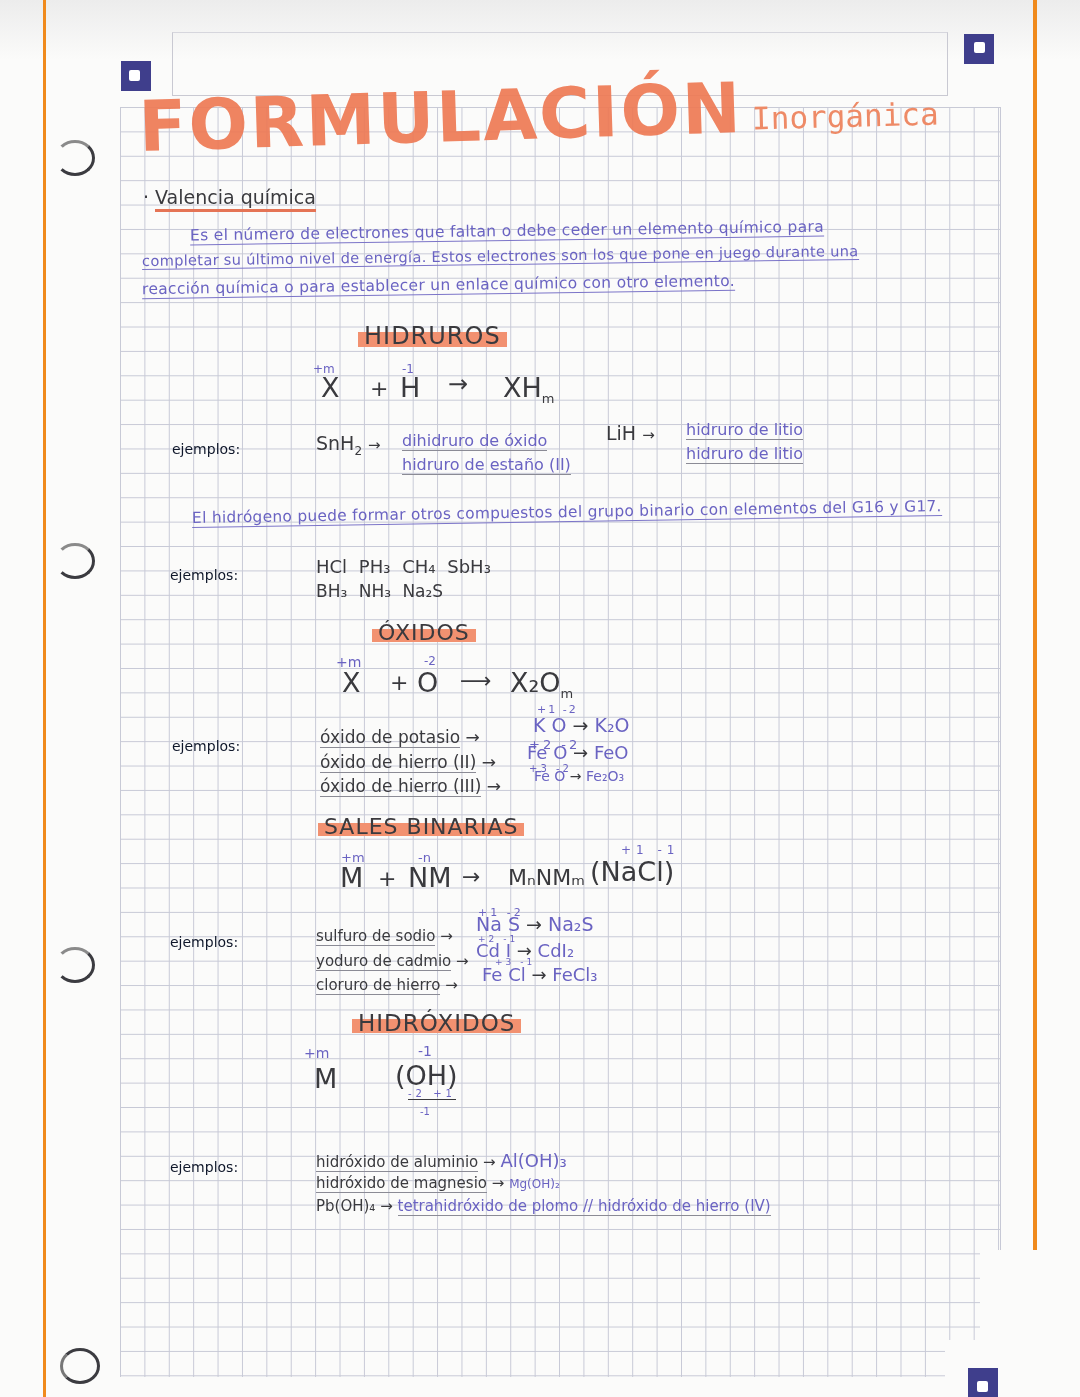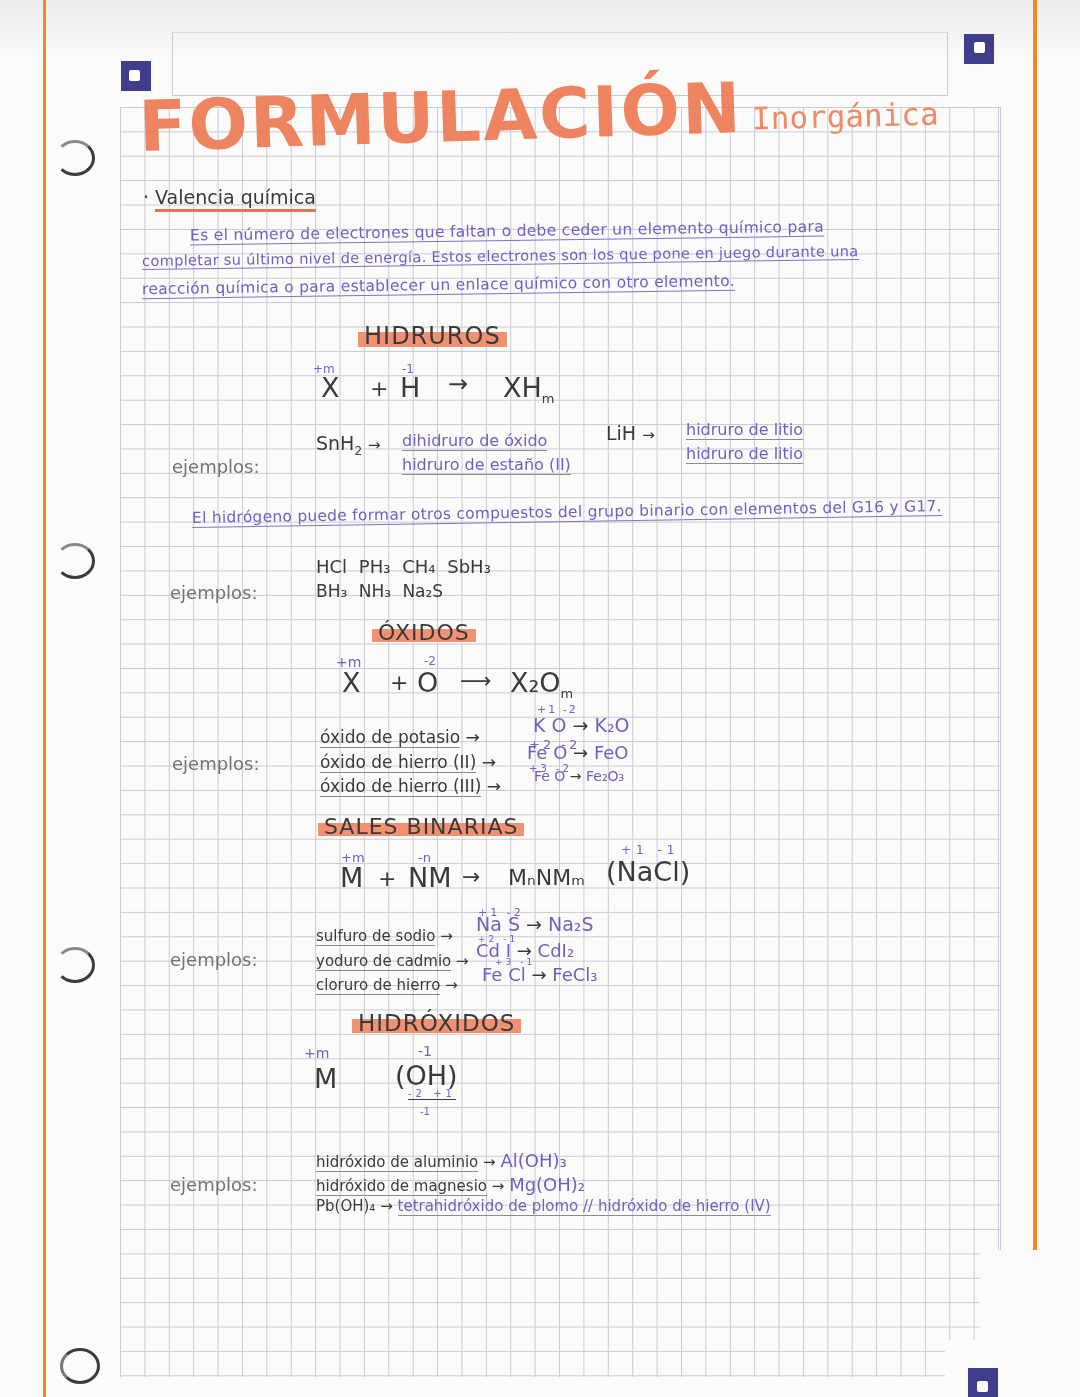--- a/index.html
+++ b/index.html
@@ -51,21 +51,21 @@
 
   .para { font-size:15.5px; color:#6a63c2; letter-spacing:0.3px; }
   .para-line { border-bottom:1px solid #7b74c8; padding-bottom:0px; }
 
   .sec-title { font-size:24px; color:#3a3a3e; letter-spacing:1px; }
   .sec-title .hl { background:linear-gradient(transparent 35%, #f29170 35%, #f29170 88%, transparent 88%); padding:0 6px; }
 
   .eq { font-size:27px; color:#3a3a3e; }
   .ox-num { font-size:12px; color:#6a63c2; position:absolute; }
 
-  .ex-label { font-size:18px; color:#737373;margin-top:15px; }
+  .ex-label { font-size:14px; color:#0f172a; }
   .ex-line { font-size:17px; color:#3a3a3e; }
   .ex-line .p { color:#6a63c2; }
   .u-line { border-bottom:1px solid #8b8b95; }
 </style>
 </head>
 <body>
 
 <div class="page-shadow"></div>
 <div class="margin-line-left"></div>
 <div class="margin-line-right"></div>
@@ -158,21 +158,21 @@
 
 <div>
   <span class="ox-num" style="left:341px; top:850px; font-size:13px;">+m</span>
   <span class="hw eq" style="left:340px; top:862px;">M</span>
   <span class="hw eq" style="left:378px; top:866px; font-size:22px;">+</span>
   <span class="ox-num" style="left:418px; top:850px; font-size:13px;">-n</span>
   <span class="hw eq" style="left:408px; top:862px;">NM</span>
   <span class="hw eq" style="left:462px; top:864px; font-size:22px;">→</span>
   <span class="hw eq" style="left:508px; top:865px; font-size:22px;">MₙNMₘ</span>
   <span class="ox-num" style="left:621px; top:843px; font-size:12px; letter-spacing:5px;">+1 -1</span>
-  <span class="hw eq" style="left:606px; top:856px;">(NaCl)</span>
+  <span class="hw eq" style="left:590px; top:856px;">(NaCl)</span>
 </div>
 
 <div class="hw ex-label" style="left:170px; top:934px;">ejemplos:</div>
 
 <div class="hw ex-line" style="left:316px; top:927px; font-size:15px;"><span class="u-line">sulfuro de sodio</span> <span>→</span></div>
 <span class="ox-num" style="left:478px; top:906px; font-size:11px; letter-spacing:3px;">+1 -2</span>
 <div class="hw ex-line" style="left:476px; top:913px; font-size:19px;"><span class="p">Na S</span> <span>→</span> <span class="p">Na₂S</span></div>
 
 <div class="hw ex-line" style="left:316px; top:952px; font-size:15px;"><span class="u-line">yoduro de cadmio</span> <span>→</span></div>
 <span class="ox-num" style="left:478px; top:934px; font-size:9px; letter-spacing:3px;">+2 -1</span>
@@ -189,14 +189,14 @@
   <span class="hw eq" style="left:314px; top:1063px;">M</span>
   <span class="ox-num" style="left:418px; top:1043px; font-size:14px;">-1</span>
   <span class="hw eq" style="left:395px; top:1060px;">(OH)</span>
   <span class="ox-num" style="left:408px; top:1088px; font-size:10px; letter-spacing:4px; border-bottom:1px solid #3a3a3e;">-2 +1</span>
   <span class="ox-num" style="left:420px; top:1106px; font-size:10px;">-1</span>
 </div>
 
 <div class="hw ex-label" style="left:170px; top:1159px;">ejemplos:</div>
 
 <div class="hw ex-line" style="left:316px; top:1150px; font-size:15px;"><span class="u-line">hidróxido de aluminio</span> <span>→</span> <span class="p" style="font-size:18px;">Al(OH)₃</span></div>
-<div class="hw ex-line" style="left:316px; top:1174px; font-size:15px;"><span class="u-line">hidróxido de magnesio</span> <span>→</span> <span class="p" style="font-size:18px;">Mg(OH)₂</span></div>
+<div class="hw ex-line" style="left:316px; top:1174px; font-size:15px;"><span class="u-line">hidróxido de magnesio</span> <span>→</span> <span class="p" style="font-size:12px;">Mg(OH)₂</span></div>
 <div class="hw ex-line" style="left:316px; top:1197px; font-size:15px;"><span>Pb(OH)₄</span> <span>→</span> <span class="p u-line">tetrahidróxido de plomo // hidróxido de hierro (IV)</span></div>
 
 </body></html>

